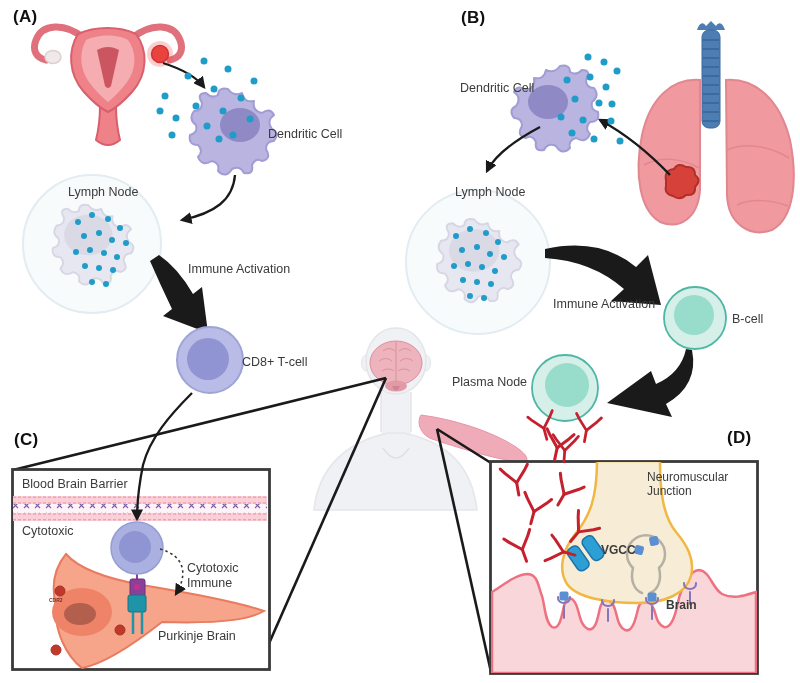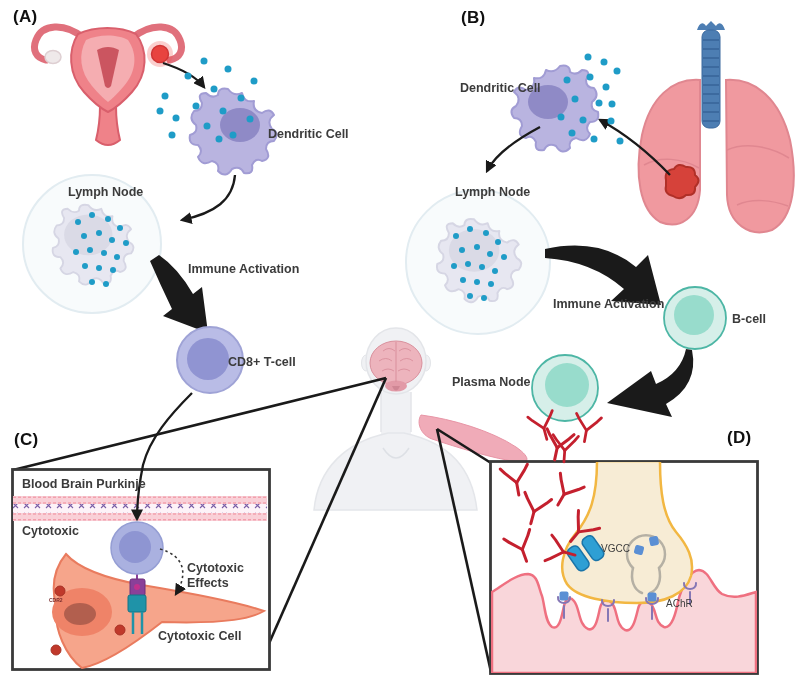--- a/index.html
+++ b/index.html
@@ -1,22 +1,22 @@
 <!DOCTYPE html>
 <html><head>
 <meta charset="utf-8">
 <style>
   html,body{margin:0;padding:0;background:#ffffff;}
   .canvas{position:relative;width:800px;height:683px;background:#ffffff;overflow:hidden;
           font-family:"Liberation Sans",sans-serif;}
   .art{position:absolute;left:0;top:0;}
-  .lbl{position:absolute;color:#3b3b3b;font-size:12.5px;font-weight:700;line-height:1.18;white-space:nowrap;}
+  .lbl{position:absolute;color:#3b3b3b;font-size:12.5px;font-weight:400;line-height:1.18;white-space:nowrap;}
   .wrap{white-space:normal;}
   .pl{font-size:17px;font-weight:800;color:#101010;letter-spacing:.3px;}
-  .xs{font-size:10px;font-weight:400;}
+  .xs{font-size:12px;font-weight:700;}
   .xxs{font-size:5px;font-weight:700;color:#7a2e2e;}
 </style>
 </head>
 <body>
 
 <div class="canvas">
 
 <svg class="art" width="800" height="683" viewBox="0 0 800 683">
   <defs>
     <marker id="arrm" viewBox="0 0 10 10" markerWidth="12" markerHeight="12" refX="8" refY="5" orient="auto-start-reverse" markerUnits="userSpaceOnUse">
@@ -323,30 +323,31 @@
 </svg>
 
 <div class="lbl pl" style="left:13px;top:7px">(A)</div>
 <div class="lbl pl" style="left:461px;top:8px">(B)</div>
 <div class="lbl pl" style="left:14px;top:430px">(C)</div>
 <div class="lbl pl" style="left:727px;top:428px">(D)</div>
 
 <div class="lbl" style="left:268px;top:127px">Dendritic Cell</div>
 <div class="lbl" style="left:68px;top:185px">Lymph Node</div>
 <div class="lbl" style="left:188px;top:262px">Immune Activation</div>
-<div class="lbl" style="left:228px;top:355px">CD8+ T-cell</div>
+<div class="lbl" style="left:242px;top:355px">CD8+ T-cell</div>
 
 <div class="lbl" style="left:460px;top:81px">Dendritic Cell</div>
 <div class="lbl" style="left:455px;top:185px">Lymph Node</div>
 <div class="lbl" style="left:553px;top:297px">Immune Activation</div>
 <div class="lbl" style="left:732px;top:312px">B-cell</div>
 <div class="lbl" style="left:452px;top:375px">Plasma Node</div>
 
-<div class="lbl" style="left:22px;top:477px">Blood Brain Purkinje</div>
+<div class="lbl" style="left:22px;top:477px">Blood Brain Barrier</div>
 <div class="lbl" style="left:22px;top:524px">Cytotoxic</div>
-<div class="lbl wrap" style="left:187px;top:561px;width:70px">Cytotoxic Effects</div>
-<div class="lbl" style="left:158px;top:629px">Cytotoxic Cell</div>
+<div class="lbl wrap" style="left:187px;top:561px;width:70px">Cytotoxic Immune</div>
+<div class="lbl" style="left:158px;top:629px">Purkinje Brain</div>
 <div class="lbl xxs" style="left:49px;top:598px">CDR2</div>
 
+<div class="lbl wrap" style="left:647px;top:470px;width:108px;font-size:12px">Neuromuscular Junction</div>
 <div class="lbl xs" style="left:601px;top:543px">VGCC</div>
-<div class="lbl xs" style="left:666px;top:598px">AChR</div>
+<div class="lbl xs" style="left:666px;top:598px">Brain</div>
 
 </div>
 
 </body></html>

